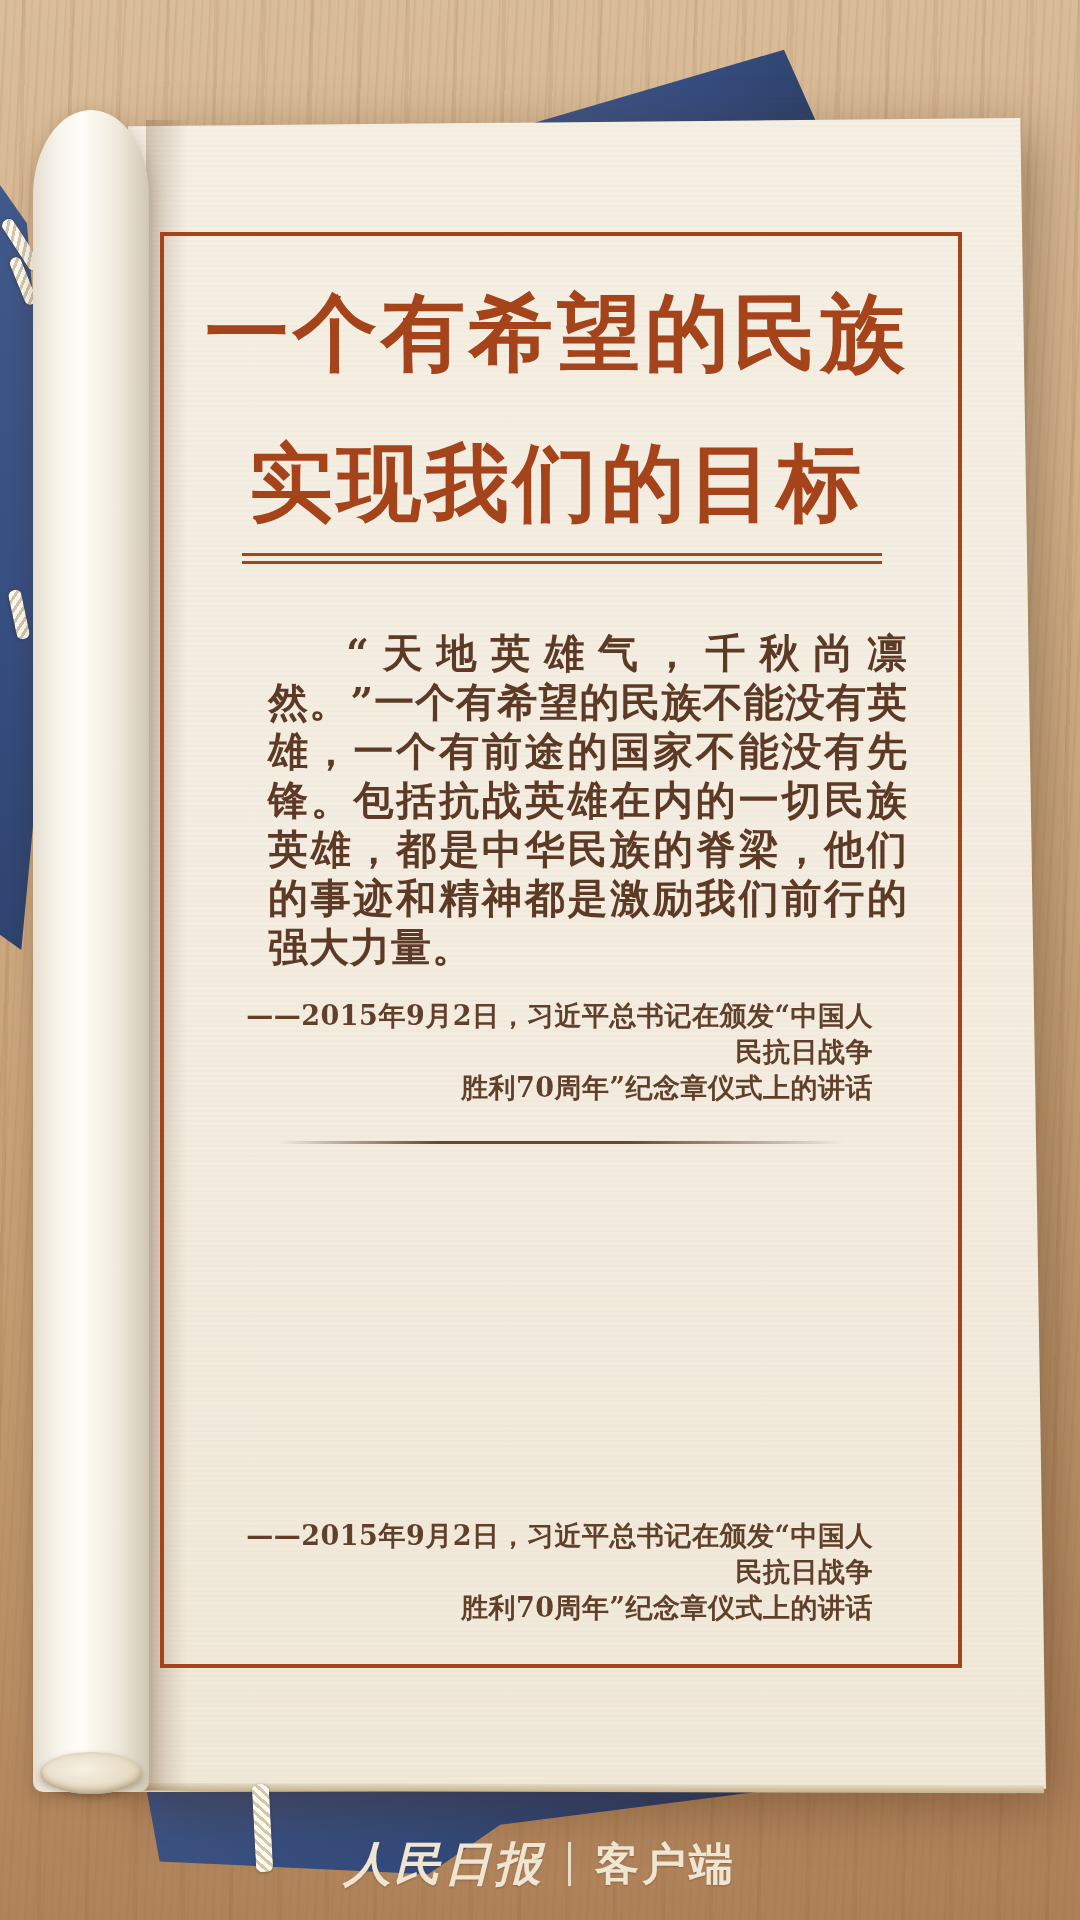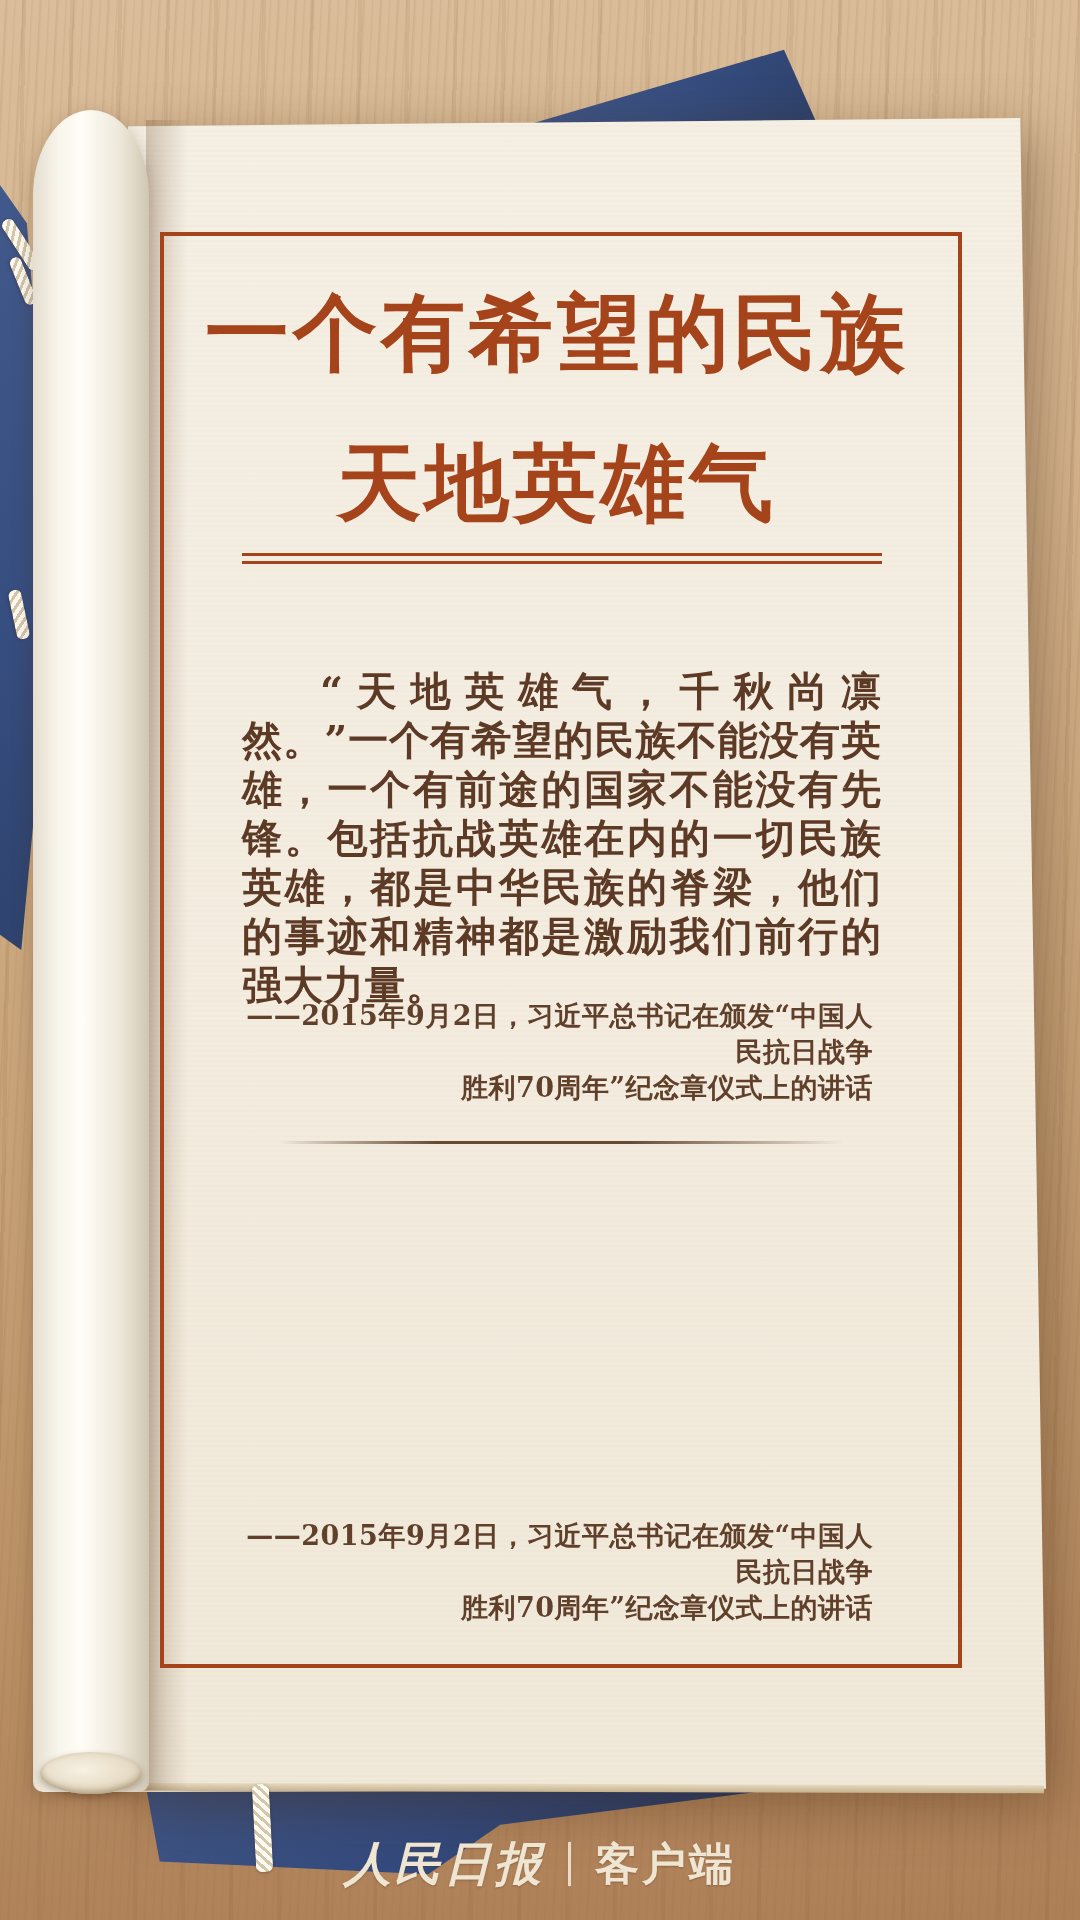--- a/index.html
+++ b/index.html
@@ -80,21 +80,21 @@
   
   .double-rule{position:absolute;left:242px;top:553px;width:640px;height:11px;
     border-top:3px solid var(--accent-rust);border-bottom:3px solid var(--accent-rust);}
   .single-rule{position:absolute;left:278px;top:1141px;width:566px;height:3px;
     background:linear-gradient(to right,rgba(88,56,34,0),rgba(88,56,34,0.9) 28%,rgba(88,56,34,0.9) 62%,rgba(88,56,34,0));}
 
   
   .quote{position:absolute;left:242px;width:640px;
     color:var(--text-brown);font-size:40px;line-height:49px;font-weight:700;
     text-align:justify;text-indent:78px;letter-spacing:1px;}
-  .quote-1{top:666px;}
+  .quote-1{top:628px;margin-left:26px;}
   .quote-2{top:1240px;}
 
   
   .attribution{position:absolute;left:233px;width:640px;text-align:right;
     color:#60402b;font-size:27px;line-height:36px;font-weight:700;letter-spacing:0.5px;}
   .attribution-1{top:998px;}
   .attribution-2{top:1518px;}
 
   
   .footer-logo{position:absolute;left:0;top:1836px;width:1080px;height:56px;
@@ -129,21 +129,21 @@
   <div class="cord cord-bottom"></div>
 
   <div class="curl-shadow"></div>
   <div class="curl"></div>
   <div class="curl-tube-end"></div>
 
   <div class="frame"></div>
 
   <h1 class="title">
     <div>一个有希望的民族</div>
-    <div>天地英雄气</div>
+    <div>实现我们的目标</div>
   </h1>
 
   <div class="double-rule"></div>
 
   <p class="quote quote-1">“天地英雄气，千秋尚凛然。”一个有希望的民族不能没有英雄，一个有前途的国家不能没有先锋。包括抗战英雄在内的一切民族英雄，都是中华民族的脊梁，他们的事迹和精神都是激励我们前行的强大力量。</p>
 
   <div class="attribution attribution-1">
     <div>——2015年9月2日，习近平总书记在颁发“中国人民抗日战争</div>
     <div>胜利70周年”纪念章仪式上的讲话</div>
   </div>

